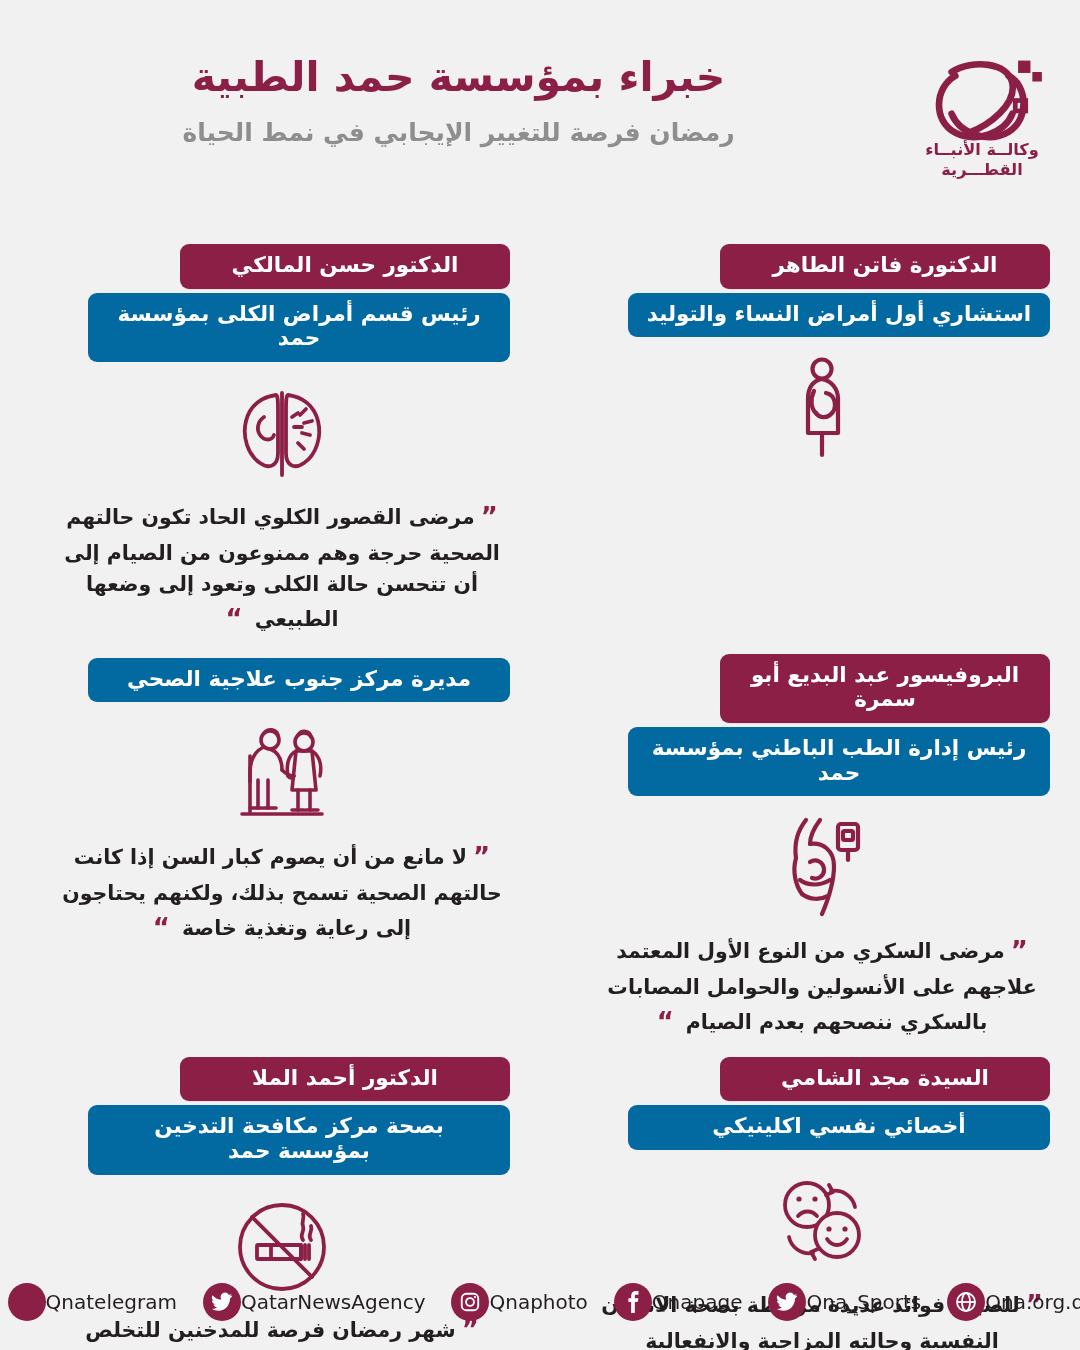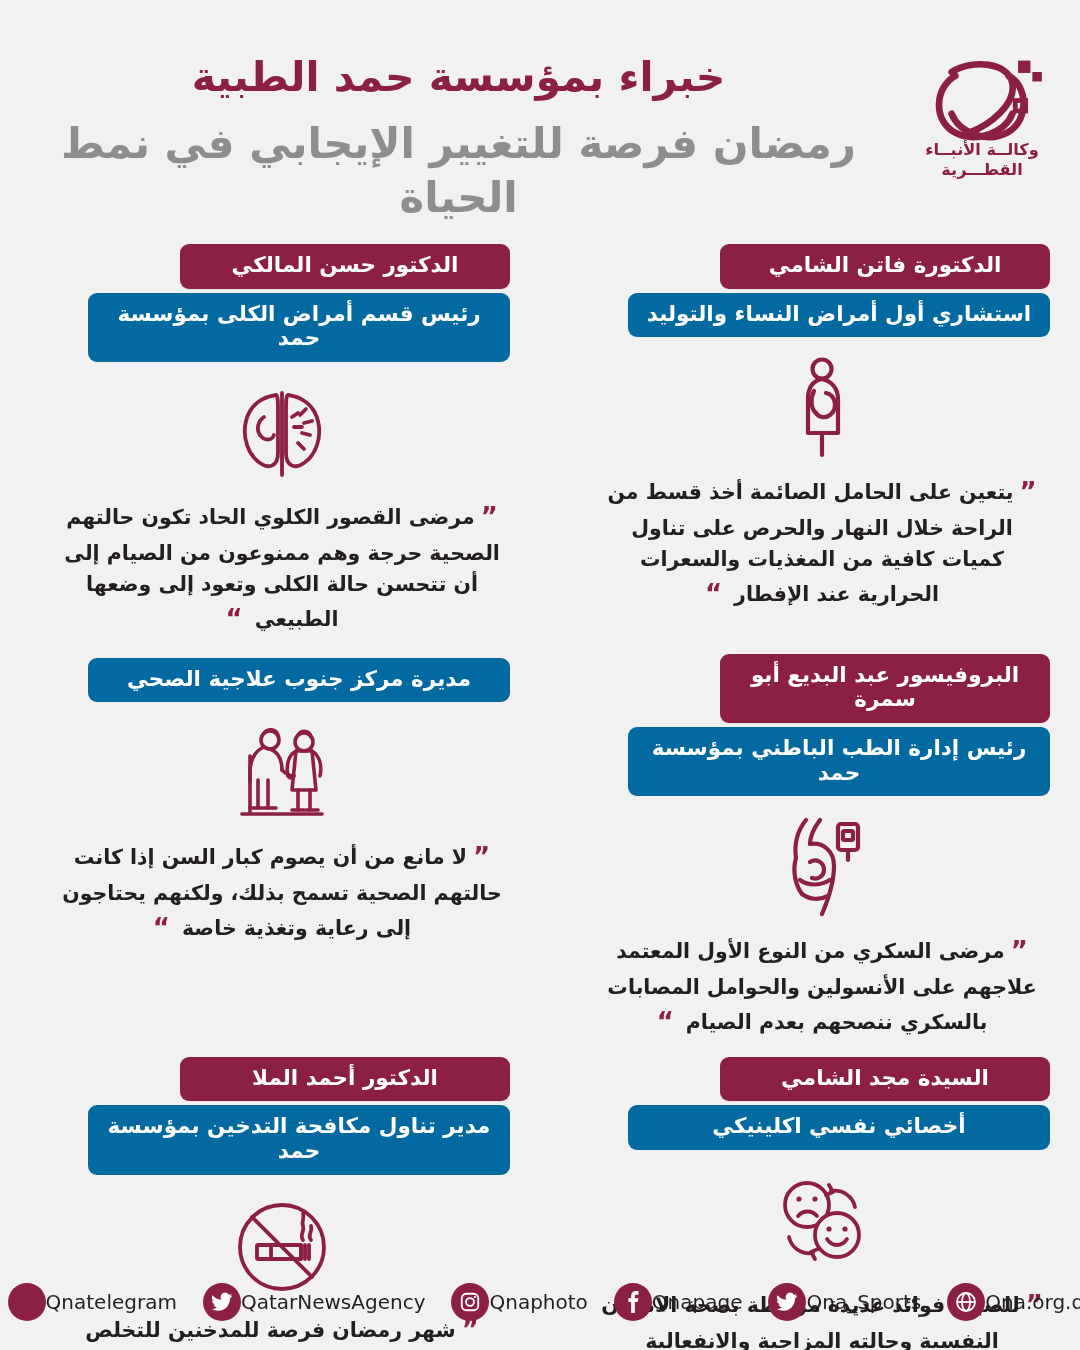--- a/index.html
+++ b/index.html
@@ -17,21 +17,21 @@
   .header-text{
     position:absolute;top:52px;left:0;right:175px;
     text-align:center;
   }
   .main-title{
     font-size:41px;font-weight:bold;color:#8C1F46;
     letter-spacing:0px;line-height:1.25;margin:0;
     direction:rtl;
   }
   .sub-title{
-    font-size:42px;font-weight:bold;color:#8e8e8e;
+    font-size:25px;font-weight:bold;color:#8e8e8e;
     line-height:1.28;margin:14px 0 0 0;direction:rtl;
     padding:0 30px;
   }
   .logo{
     position:absolute;top:34px;right:22px;width:152px;height:152px;
   }
 
   
   .grid{
     position:absolute;top:244px;left:0;width:1080px;
@@ -155,33 +155,30 @@
         <text x="80" y="127" text-anchor="middle" font-family="DejaVu Sans, sans-serif" font-size="17" font-weight="bold" fill="#8C1F46" direction="rtl">وكالــة الأنبــاء</text>
         <text x="80" y="148" text-anchor="middle" font-family="DejaVu Sans, sans-serif" font-size="17" font-weight="bold" fill="#8C1F46" direction="rtl">القطـــرية</text>
       </svg>
     </div>
   </div>
 
   <div class="grid">
 
     <div class="card">
       <div class="card-inner">
-        <div class="name-bar">الدكتورة فاتن الشامي</div>
+        <div class="name-bar">الدكتورة فاتن الطاهر</div>
         <div class="role-bar">استشاري أول أمراض النساء والتوليد</div>
         <div class="icon-wrap">
           <svg width="72" height="104" viewBox="0 0 72 104" fill="none" stroke="#8C1F46" stroke-width="4.2" stroke-linecap="round" stroke-linejoin="round">
             <circle cx="36" cy="12" r="9.5"></circle>
             <path d="M36 22 C26 24, 22 32, 22 42 L22 76 L52 76 L52 42 C52 32, 46 24, 36 22 Z"></path>
             <path d="M40 36 C50 38, 52 52, 44 58 C39 62, 32 60, 30 56"></path>
             <path d="M28 34 C24 42, 25 52, 30 56"></path>
             <path d="M36 76 L36 98"></path>
           </svg>
-        </div>
-        <div class="quote-block">
-          <span class="qmark qopen">”</span><span>يتعين على الحامل الصائمة أخذ قسط من الراحة خلال النهار والحرص على تناول كميات كافية من المغذيات والسعرات الحرارية عند الإفطار</span><span class="qmark qclose">“</span>
         </div>
       </div>
     </div>
 
     <div class="card">
       <div class="card-inner">
         <div class="name-bar">الدكتور حسن المالكي</div>
         <div class="role-bar">رئيس قسم أمراض الكلى بمؤسسة حمد</div>
         <div class="icon-wrap">
           <svg width="100" height="90" viewBox="0 0 100 90" fill="none" stroke="#8C1F46" stroke-width="3.8" stroke-linecap="round" stroke-linejoin="round">
@@ -280,21 +277,21 @@
         </div>
         <div class="quote-block">
           <span class="qmark qopen">”</span><span>للصيام فوائد عديدة مرتبطة بصحة الانسان النفسية وحالته المزاجية والانفعالية والسلوكية</span>
         </div>
       </div>
     </div>
 
     <div class="card">
       <div class="card-inner">
         <div class="name-bar">الدكتور أحمد الملا</div>
-        <div class="role-bar">مدير تناول مكافحة التدخين بمؤسسة حمد</div>
+        <div class="role-bar">بصحة مركز مكافحة التدخين بمؤسسة حمد</div>
         <div class="icon-wrap">
           <svg width="98" height="98" viewBox="0 0 98 98" fill="none" stroke="#8C1F46" stroke-width="3.8" stroke-linecap="round" stroke-linejoin="round">
             <circle cx="49" cy="49" r="42"></circle>
             <path d="M19 19 L79 79"></path>
             <rect x="24" y="47" width="44" height="14" rx="1"></rect>
             <path d="M38 47 L38 61"></path>
             <path d="M68 47 L68 61 M72 47 L72 61 M76 47 L76 61"></path>
             <path d="M70 42 C66 37, 72 33, 70 28 C68 24, 72 20, 70 16"></path>
             <path d="M78 42 C74 37, 80 33, 78 28"></path>
           </svg>

